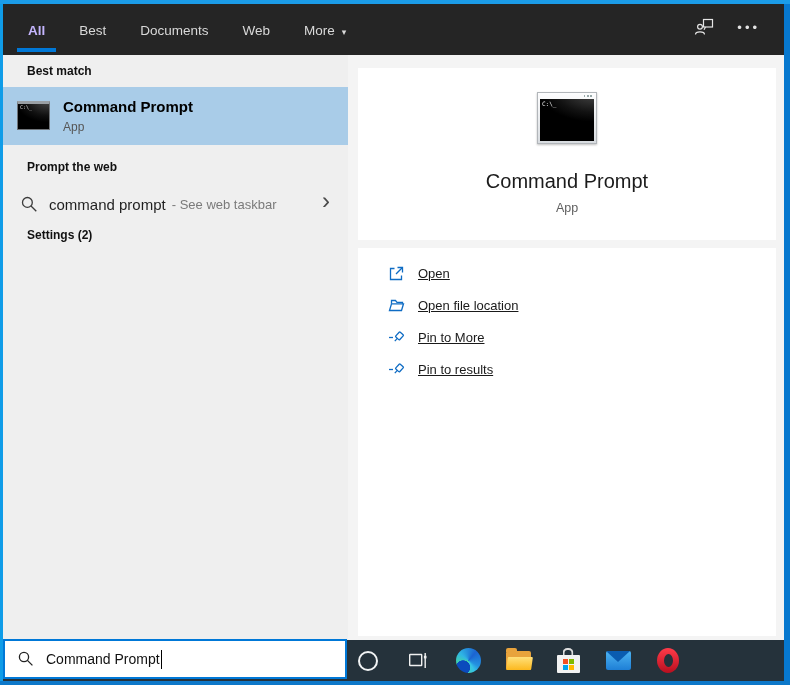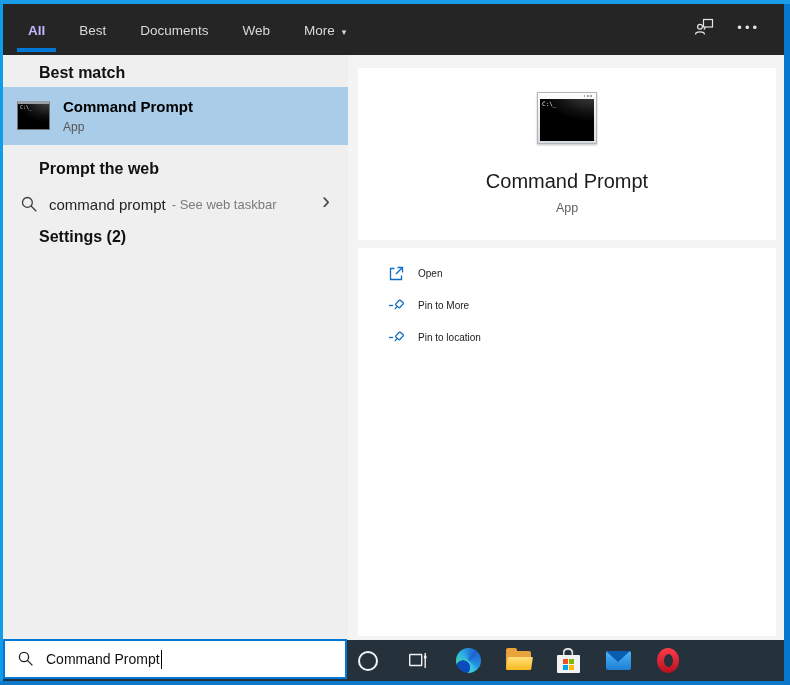--- a/index.html
+++ b/index.html
@@ -18,21 +18,21 @@
   .tabs { position:absolute; left:25px; top:0; height:100%; display:flex; align-items:center; gap:34px; }
   .tab { position:relative; font-size:13.5px; color:#d9d9d9; cursor:default; padding-top:1px; }
   .tab.active { color:#c4b5fd; font-weight:bold; }
   .tab.active::after { content:''; position:absolute; left:-11px; right:-11px; bottom:-14px; height:4px; background:#0078d7; }
   .tab .caret { font-size:9px; margin-left:7px; color:#d9d9d9; }
   .header-icons { position:absolute; right:24px; top:0; height:100%; display:flex; align-items:center; gap:22px; }
   .ellipsis { color:#e3e3e3; font-size:13px; letter-spacing:3px; padding-bottom:4px; }
 
   
   .left-panel { position:absolute; left:3px; top:55px; width:345px; height:585px; background:#efefef; }
-  .section-label { position:absolute; left:36px; font-size:16px; font-weight:600; color:#111; }
+  .section-label { position:absolute; left:24px; font-size:12px; font-weight:600; color:#111; }
   .lbl-best { top:9px; } .lbl-web { top:105px; } .lbl-settings { top:173px; }
 
   .best-row { position:absolute; left:0; top:32px; width:345px; height:58px; background:#a9cce8; cursor:default; }
   .cmd-small { position:absolute; left:14px; top:14px; width:33px; height:29px;
     background:radial-gradient(ellipse 130% 110% at 95% -15%, #4a4a4a 0%, #111 55%, #000 80%);
     border:1px solid #70757a; border-top:3px solid #9aa0a5; }
   .cmd-small .prompt-txt { position:absolute; left:2px; top:0px; font-family:"DejaVu Sans Mono", monospace; font-size:5px; color:#ddd; }
   .best-title { position:absolute; left:60px; top:11px; font-size:15px; font-weight:600; color:#000; }
   .best-sub { position:absolute; left:60px; top:33px; font-size:12px; color:#565656; }
 
@@ -51,21 +51,21 @@
     background:linear-gradient(90deg,#9aa 0 1.5px,transparent 1.5px 3.25px,#9aa 3.25px 4.75px,transparent 4.75px 6.5px,#9aa 6.5px 8px); }
   .cmd-big .screen { position:relative; width:100%; height:100%;
     background:radial-gradient(ellipse 130% 95% at 100% -20%, #4e4e4e 0%, #121212 55%, #000 78%); }
   .cmd-big .prompt-txt { position:absolute; left:2px; top:1px; font-family:"DejaVu Sans Mono", monospace; font-size:6px; color:#e8e8e8; }
   .preview-title { position:absolute; left:0; top:102px; width:100%; text-align:center; font-size:20px; color:#1b1b1b; }
   .preview-sub { position:absolute; left:0; top:133px; width:100%; text-align:center; font-size:12.5px; color:#5f5f5f; }
 
   .actions-card { position:absolute; left:10px; top:193px; width:418px; height:388px; background:#fff; padding-top:9px; }
   .action-row { height:32px; display:flex; align-items:center; padding-left:30px; cursor:default; }
   .action-row svg { flex:none; }
-  .action-label { margin-left:13px; font-size:10px; color:#1a1a1a; }
+  .action-label { margin-left:13px; font-size:13px; color:#1a1a1a;text-decoration:underline; }
 
   
   .taskbar { position:absolute; left:3px; top:640px; width:781px; height:41px; background:#25323b; z-index:1; }
   .tb-icons { position:absolute; left:352px; top:0; height:100%; display:flex; align-items:center; gap:24px; }
   .tb-cell { width:26px; height:26px; display:flex; align-items:center; justify-content:center; cursor:default; }
 
   .cortana-icon { width:20px; height:20px; border:2.2px solid #f2f4f5; border-radius:50%; }
   .edge-icon { width:25px; height:25px; border-radius:50%; background-color:#2492e0;
     background-image:radial-gradient(circle at 28% 78%, #0b4bbd 0 26%, rgba(0,0,0,0) 28%),
       conic-gradient(from 150deg, #35c2e8, #49e08e 80deg, #2fb5e4 160deg, #1b63d2 250deg, #2492e0 330deg, #35c2e8); }
@@ -168,37 +168,44 @@
       <div class="action-row">
         <svg width="17" height="17" viewBox="0 0 17 17" fill="none" stroke="#0f6cc4" stroke-width="1.3">
           <path d="M6.5 3.5 H2.5 V14.5 H13.5 V10.5"></path>
             <path d="M9.5 2.5 h5 v5"></path>
             <path d="M14.2 2.8 l-6.2 6.2"></path>
         </svg>
         <span class="action-label">Open</span>
       </div>
       <div class="action-row">
         <svg width="17" height="17" viewBox="0 0 17 17" fill="none" stroke="#0f6cc4" stroke-width="1.3">
+          <path d="M3.5 6.8 V3.5 h4 l1.5 1.8 h5.5 V6.8"></path>
+          <path d="M1.5 13.5 L3.5 6.8 h12 l-2 6.7 z"></path>
+        </svg>
+        <span class="action-label">Open file location</span>
+      </div>
+      <div class="action-row">
+        <svg width="17" height="17" viewBox="0 0 17 17" fill="none" stroke="#0f6cc4" stroke-width="1.3">
           <line x1="1" y1="8.5" x2="5" y2="8.5"></line>
           <g transform="rotate(42 10.5 8)">
               <rect x="7.8" y="3.2" width="5.4" height="6.6" rx="0.8"></rect>
               <line x1="10.5" y1="9.8" x2="10.5" y2="13.5"></line>
             </g>
         </svg>
         <span class="action-label">Pin to More</span>
       </div>
       <div class="action-row">
         <svg width="17" height="17" viewBox="0 0 17 17" fill="none" stroke="#0f6cc4" stroke-width="1.3">
           <line x1="1" y1="8.5" x2="5" y2="8.5"></line>
           <g transform="rotate(42 10.5 8)">
               <rect x="7.8" y="3.2" width="5.4" height="6.6" rx="0.8"></rect>
               <line x1="10.5" y1="9.8" x2="10.5" y2="13.5"></line>
             </g>
         </svg>
-        <span class="action-label">Pin to location</span>
+        <span class="action-label">Pin to results</span>
       </div>
     </div>
   </div>
 
   <div class="taskbar">
     <div class="tb-icons">
       <div class="tb-cell">
           <div class="cortana-icon"></div>
         </div>
       <div class="tb-cell">

